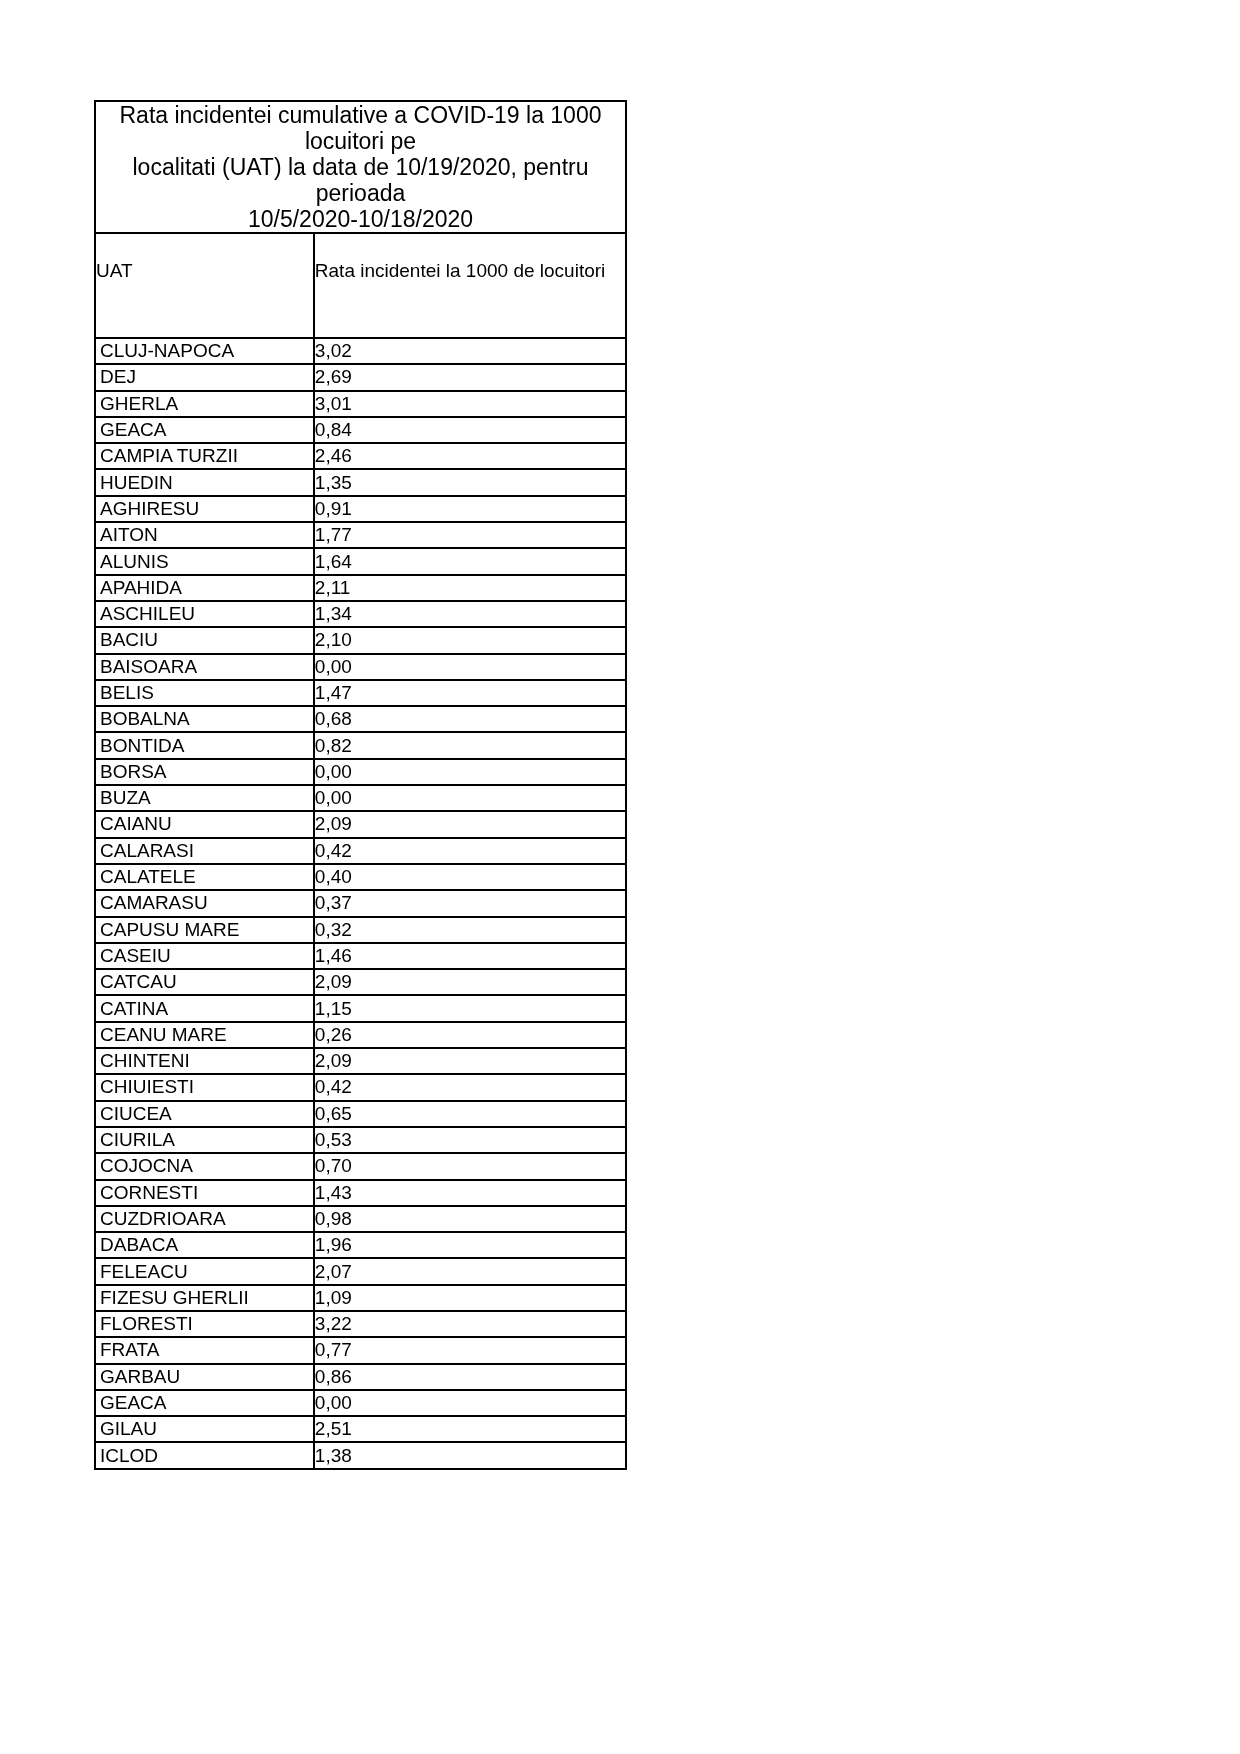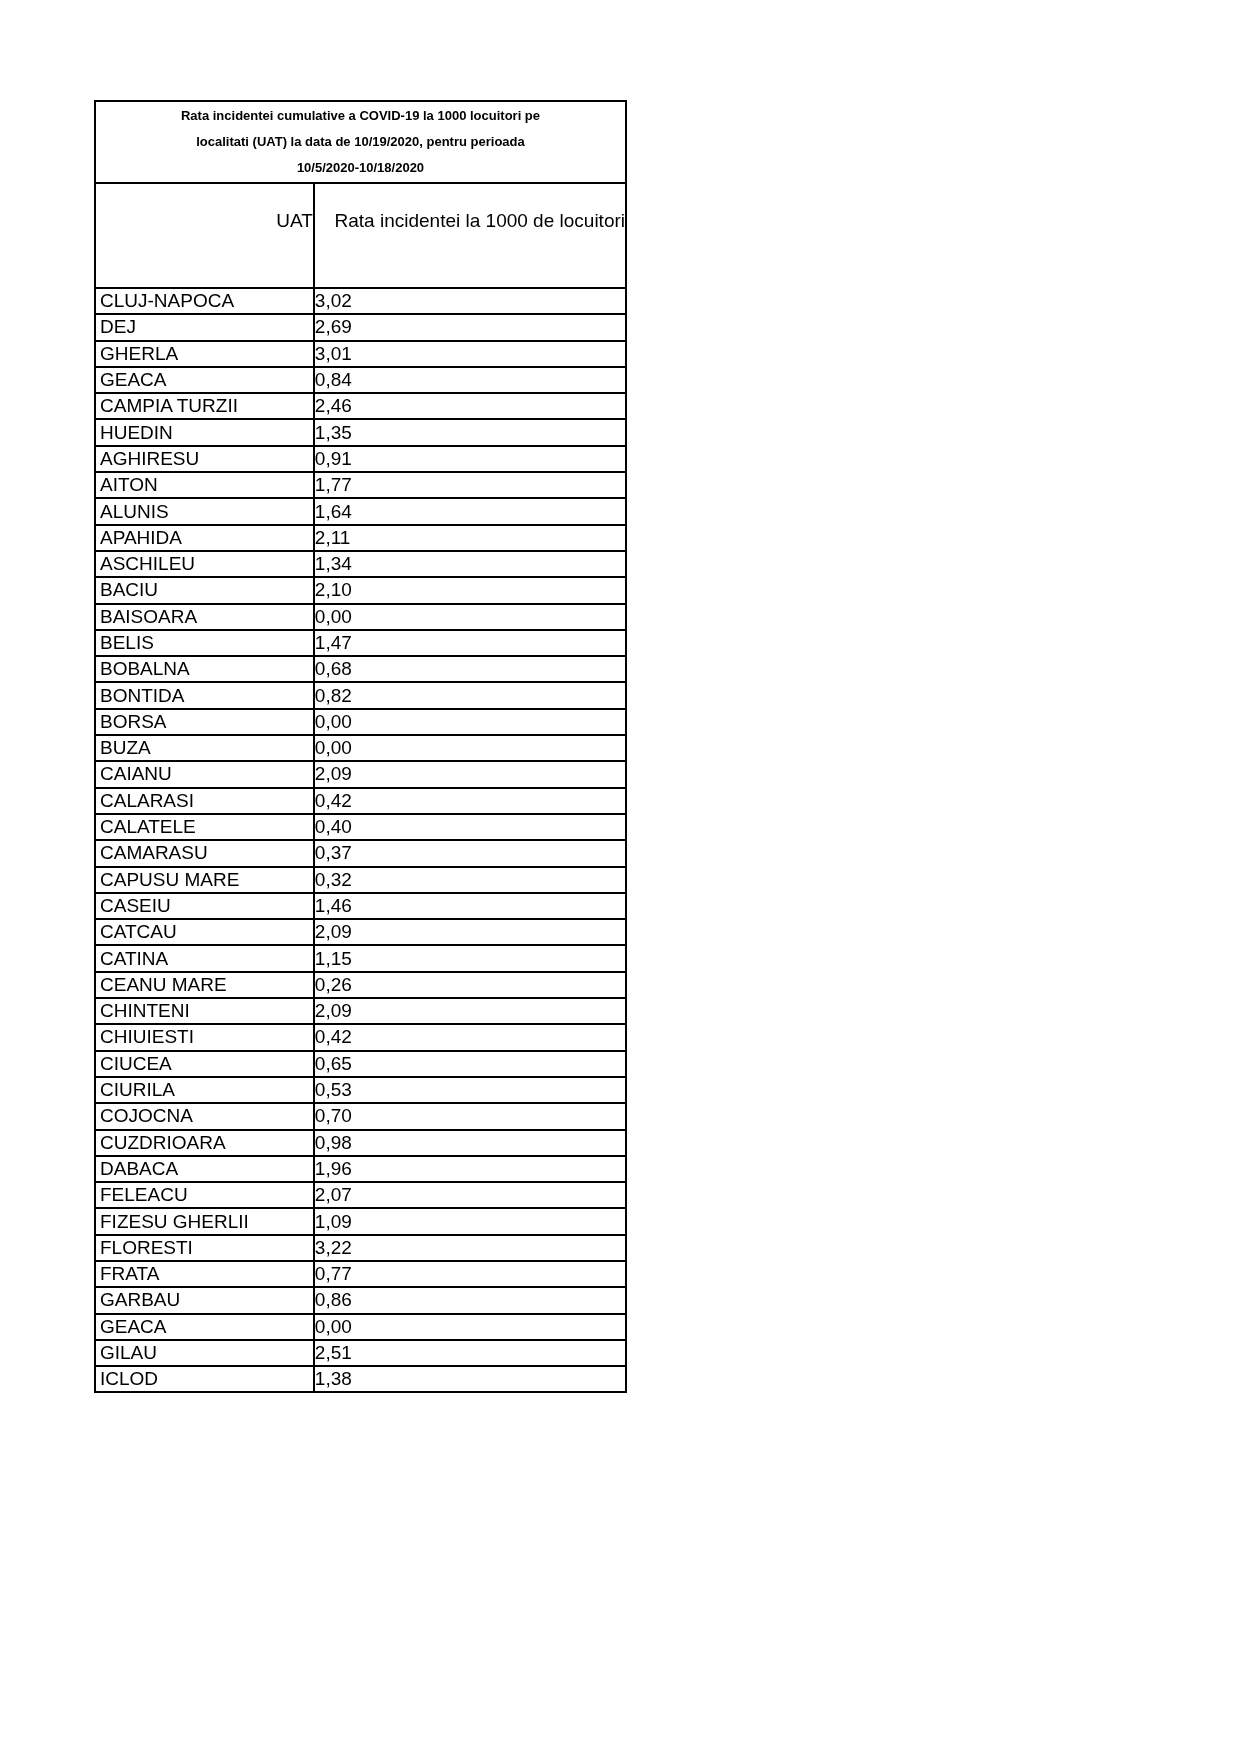--- a/index.html
+++ b/index.html
@@ -29,30 +29,30 @@
       border-collapse: collapse;
       table-layout: fixed;
     }
     table.incidence td, table.incidence th {
       border: 2px solid #000;
       padding: 0;
     }
     .title-cell {
       height: 80px;
       text-align: center;
-      font-weight: bold;
-      font-size: 13px;
+      font-weight: normal;
+      font-size: 23px;
       line-height: 26px;
       padding: 0 4px !important;
     }
     .col-head {
       height: 77px;
       font-weight: normal;
       font-size: 19px;
-      text-align: right;
+      text-align: left;
       vertical-align: top;
       padding-top: 26px !important;
       white-space: nowrap;
     }
     .col-uat { width: 218px; }
     .col-rate { width: 311px; }
     td.name {
       height: 24.3px;
       font-size: 19px;
       line-height: 24px;
@@ -212,20 +212,24 @@
         </tr>
         <tr>
           <td class="name">CIURILA</td>
           <td class="rate">0,53</td>
         </tr>
         <tr>
           <td class="name">COJOCNA</td>
           <td class="rate">0,70</td>
         </tr>
         <tr>
+          <td class="name">CORNESTI</td>
+          <td class="rate">1,43</td>
+        </tr>
+        <tr>
           <td class="name">CUZDRIOARA</td>
           <td class="rate">0,98</td>
         </tr>
         <tr>
           <td class="name">DABACA</td>
           <td class="rate">1,96</td>
         </tr>
         <tr>
           <td class="name">FELEACU</td>
           <td class="rate">2,07</td>

